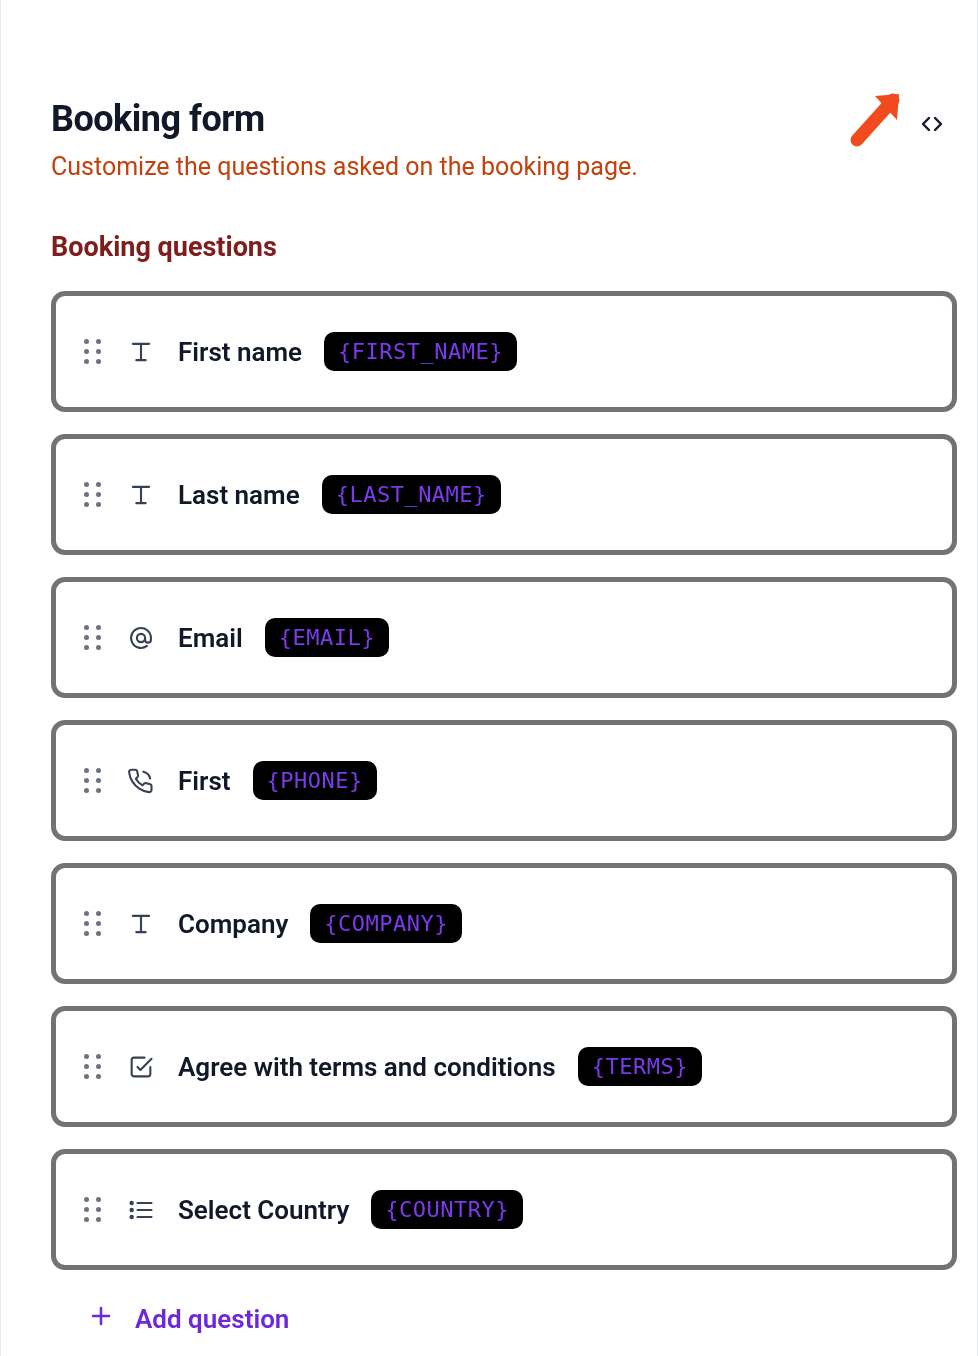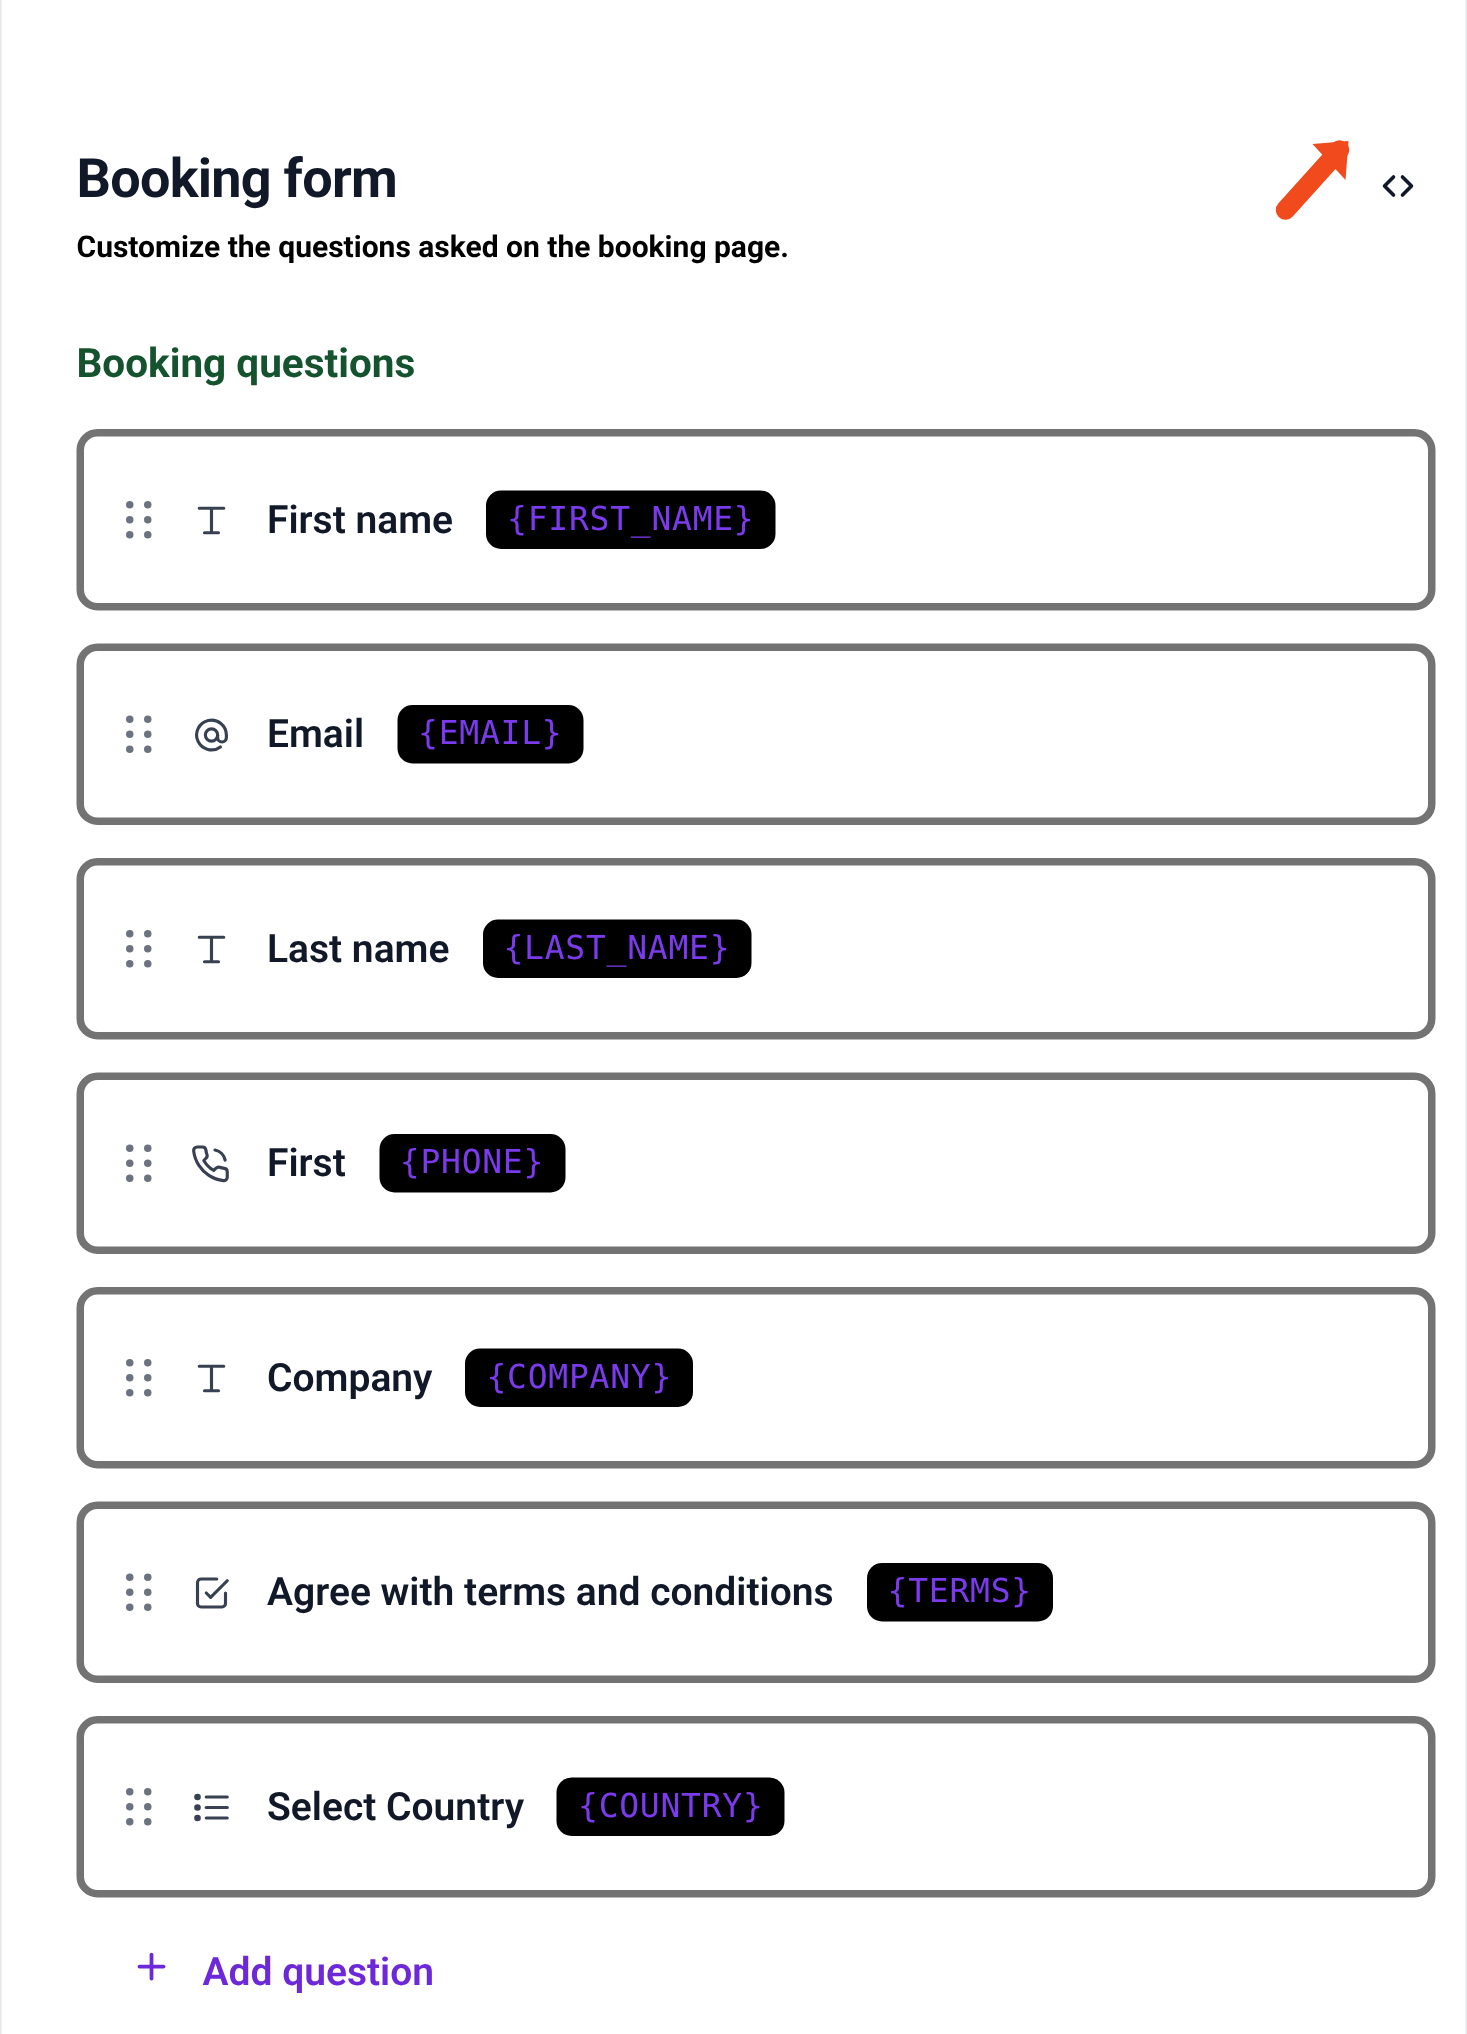--- a/index.html
+++ b/index.html
@@ -23,23 +23,23 @@
   }
   .header-block { flex: 1; }
   .page-title {
     font-size: 36px;
     font-weight: 700;
     color: #111827;
     margin-bottom: 12px;
     letter-spacing: -0.5px;
   }
   .page-subtitle {
-    font-size: 20px;
-    color: #000000;
-    font-weight: 700;
+    font-size: 25px;
+    color: #c2410c;
+    font-weight: 400;
     margin-bottom: 50px;
   }
   .code-btn {
     margin-top: 14px;
     margin-right: 8px;
     width: 34px;
     height: 28px;
     display: flex;
     align-items: center;
     justify-content: center;
@@ -48,21 +48,21 @@
   }
   .arrow-annotation {
     position: absolute;
     top: 82px;
     right: 62px;
     pointer-events: none;
   }
   .section-heading {
     font-size: 27px;
     font-weight: 700;
-    color: #14532d;
+    color: #7f1d1d;
     margin-bottom: 28px;
   }
   .question-card {
     border: 5px solid #737373;
     border-radius: 14px;
     padding: 36px 28px;
     margin-bottom: 22px;
     display: flex;
     align-items: center;
     gap: 22px;
@@ -163,44 +163,44 @@
     <div class="drag-handle">
         <span></span>
         <span></span>
         <span></span>
         <span></span>
         <span></span>
         <span></span>
       </div>
     <div class="type-icon">
       <svg viewBox="0 0 24 24" fill="none" stroke="currentColor" stroke-width="1.8" stroke-linecap="round">
+          <path d="M5 5h14M12 5v14M8 19h8"></path>
+        </svg>
+    </div>
+    <span class="question-label">Last name</span>
+    <span class="question-tag">{LAST_NAME}</span>
+  </div>
+
+  <div class="question-card">
+    <div class="drag-handle">
+        <span></span>
+        <span></span>
+        <span></span>
+        <span></span>
+        <span></span>
+        <span></span>
+      </div>
+    <div class="type-icon">
+      <svg viewBox="0 0 24 24" fill="none" stroke="currentColor" stroke-width="1.8" stroke-linecap="round">
           <circle cx="12" cy="12" r="3.5"></circle>
           <path d="M15.5 12v1.5a2.5 2.5 0 0 0 5 0V12a8.5 8.5 0 1 0-3.4 6.8"></path>
         </svg>
     </div>
     <span class="question-label">Email</span>
     <span class="question-tag">{EMAIL}</span>
-  </div>
-
-  <div class="question-card">
-    <div class="drag-handle">
-        <span></span>
-        <span></span>
-        <span></span>
-        <span></span>
-        <span></span>
-        <span></span>
-      </div>
-    <div class="type-icon">
-      <svg viewBox="0 0 24 24" fill="none" stroke="currentColor" stroke-width="1.8" stroke-linecap="round">
-          <path d="M5 5h14M12 5v14M8 19h8"></path>
-        </svg>
-    </div>
-    <span class="question-label">Last name</span>
-    <span class="question-tag">{LAST_NAME}</span>
   </div>
 
   <div class="question-card">
     <div class="drag-handle">
         <span></span>
         <span></span>
         <span></span>
         <span></span>
         <span></span>
         <span></span>

